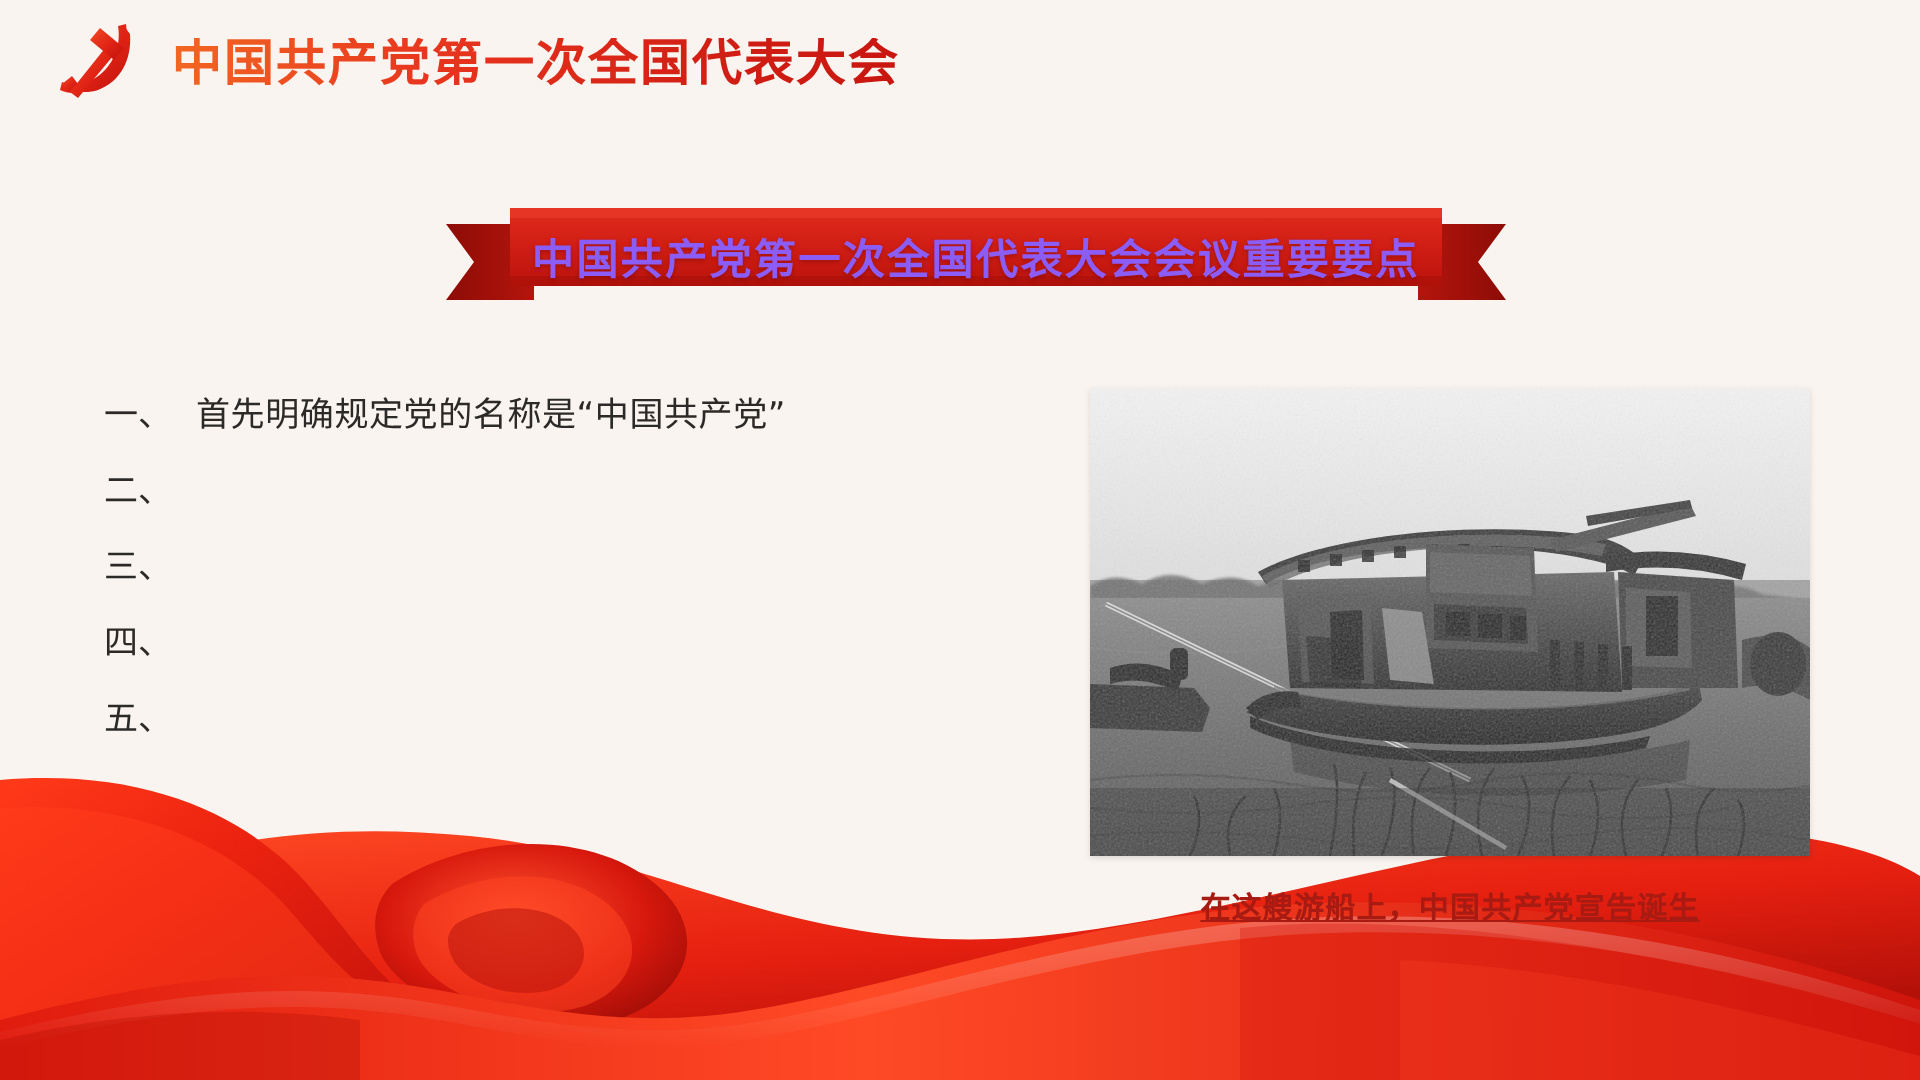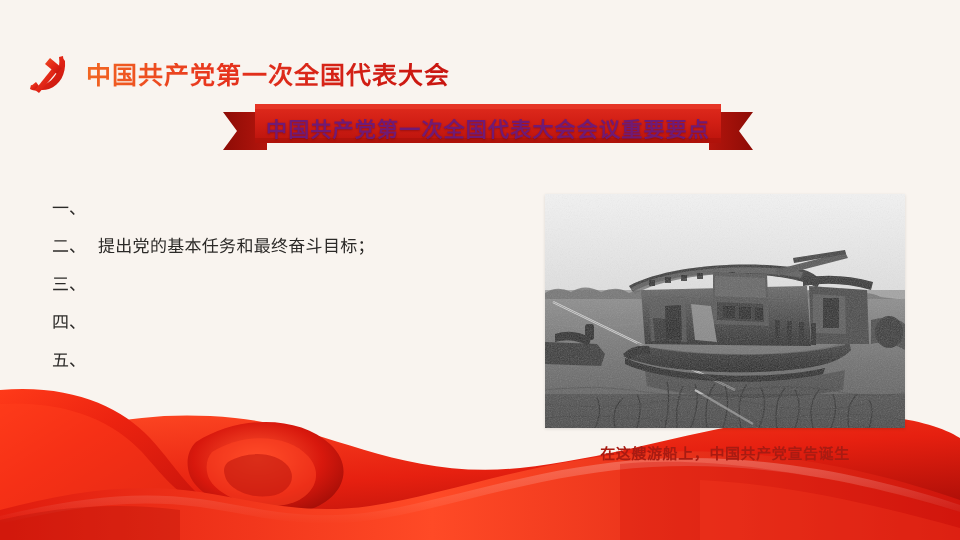--- a/index.html
+++ b/index.html
@@ -24,21 +24,20 @@
   }
 
   
   .header {
     position:absolute;
     left:0; top:0;
     width:808px; height:62px;
     display:flex; align-items:center;
     padding-left:22px;
     z-index:20;
-    margin-top:44px;
   }
   .emblem {
     width:50px; height:46px;
     flex:0 0 auto;
     position:relative;
     margin-right:14px;
   }
   .emblem svg { display:block; width:50px; height:46px; }
 
   .header-title {
@@ -62,21 +61,21 @@
     width:530px; height:56px;
     z-index:15;
   }
   .banner-svg { position:absolute; left:0; top:0; }
   .banner-text {
     position:absolute;
     left:0; top:0;
     width:530px; height:56px;
     display:flex; align-items:center; justify-content:center;
     padding-top:11px;
-    color:#701a75;
+    color:#8b5cf6;
     font-size:21px;
     font-weight:bold;
     letter-spacing:1.2px;
     white-space:nowrap;
     text-shadow:0 1px 2px rgba(90,0,0,.35);
   }
 
   
   .points {
     position:absolute;
@@ -125,20 +124,21 @@
 
   .photo-caption {
     margin-top:14px;
     width:360px;
     text-align:center;
     font-size:15px;
     font-weight:bold;
     color:#a81b12;
     letter-spacing:.6px;
     white-space:nowrap;
+    text-decoration:underline;
   }
 
   
   .silk {
     position:absolute;
     left:0; bottom:0;
     width:960px; height:180px;
     z-index:10;
     pointer-events:none;
   }
@@ -213,25 +213,25 @@
       <rect x="32" y="44" width="466" height="5" fill="#a51009" opacity=".55"></rect>
     </svg>
 
     <div class="banner-text">中国共产党第一次全国代表大会会议重要要点</div>
   </div>
 
   <div class="points">
 
     <div class="point">
       <span class="point-marker">一、</span>
+      <span class="point-body">首先明确规定党的名称是“中国共产党”</span>
     </div>
 
     <div class="point">
       <span class="point-marker">二、</span>
-      <span class="point-body">提出党的基本任务和最终奋斗目标；</span>
     </div>
 
     <div class="point">
       <span class="point-marker">三、</span>
     </div>
 
     <div class="point">
       <span class="point-marker">四、</span>
     </div>
 

